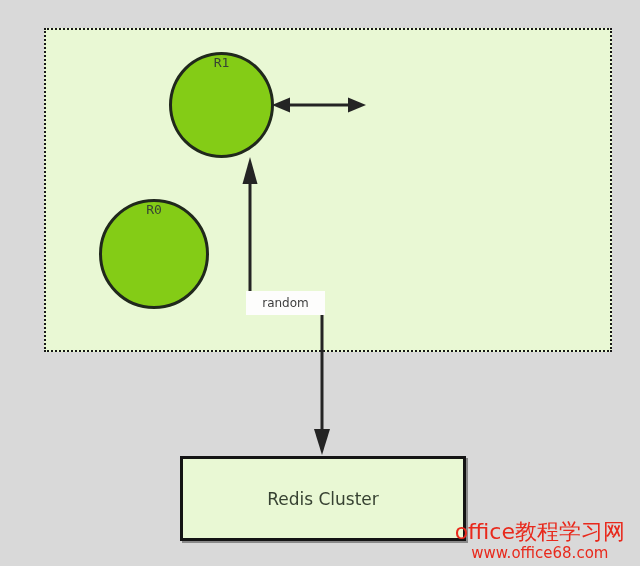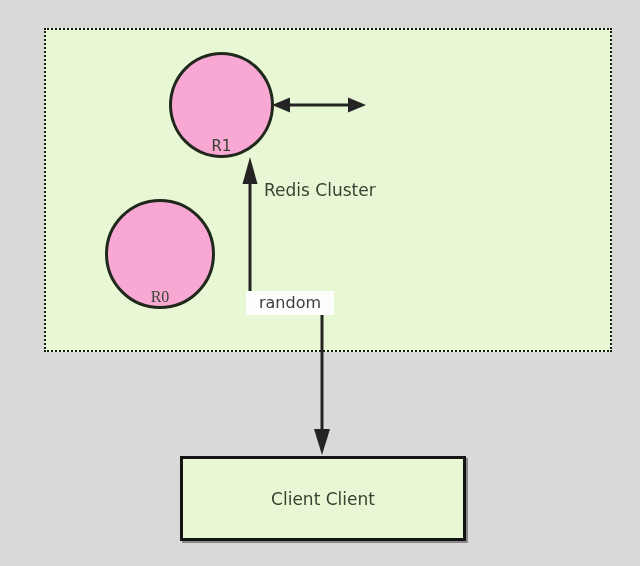--- a/index.html
+++ b/index.html
@@ -17,53 +17,53 @@
     width: 568px; height: 324px;
     box-sizing: border-box;
     background: #e9f8d4;
     border: 2px dotted #181818;
   }
   .node {
     position: absolute;
     box-sizing: border-box;
     border: 3px solid #20281c;
     border-radius: 50%;
-    background: #f9a8d4;
+    background: #84cc16;
     display: flex;
-    align-items: flex-end;
+    align-items: flex-start;
     justify-content: center;
     font-family: "DejaVu Sans Mono", monospace;
-    font-size: 16px;
+    font-size: 13px;
     color: #384433;
   }
   .node-r1 { left: 169px; top: 52px;  width: 105px; height: 106px; }
   .node-r2 { left: 365px; top: 53px;  width: 110px; height: 110px; }
-  .node-r0 { left: 105px; top: 199px; width: 110px; height: 110px; font-family: Liberation Serif, serif; }
+  .node-r0 { left: 99px; top: 199px; width: 110px; height: 110px; }
   .node-r3 { left: 446px; top: 186px; width: 113px; height: 113px; }
   .cluster-label {
     position: absolute;
     left: 264px; top: 180px;
     font-size: 17px;
     color: #374232;
     white-space: nowrap;
   }
   svg.arrows {
     position: absolute;
     left: 0; top: 0;
     width: 640px; height: 566px;
     pointer-events: none;
   }
   .edge-label {
     position: absolute;
     left: 246px; top: 291px;
-    width: 88px; height: 24px;
+    width: 79px; height: 24px;
     box-sizing: border-box;
     background: #fdfdfc;
     color: #3e3e3e;
-    font-size: 16px;
+    font-size: 12px;
     line-height: 24px;
     text-align: center;
     white-space: nowrap;
   }
   .client-box {
     position: absolute;
     left: 180px; top: 456px;
     width: 286px; height: 85px;
     box-sizing: border-box;
     background: #e9f8d4;
@@ -111,22 +111,25 @@
     </g>
   </svg>
 
   <div class="node node-r1">
     <span>R1</span>
   </div>
   <div class="node node-r0">
     <span>R0</span>
   </div>
 
-  <div class="cluster-label">Redis Cluster</div>
 
   <div class="edge-label">random</div>
 
   <div class="client-box">
-    <span>Client Client</span>
+    <span>Redis Cluster</span>
   </div>
 
+  <div class="watermark">
+    <div class="wm-name">office教程学习网</div>
+    <div class="wm-url">www.office68.com</div>
+  </div>
 
 </div>
 
 </body></html>

